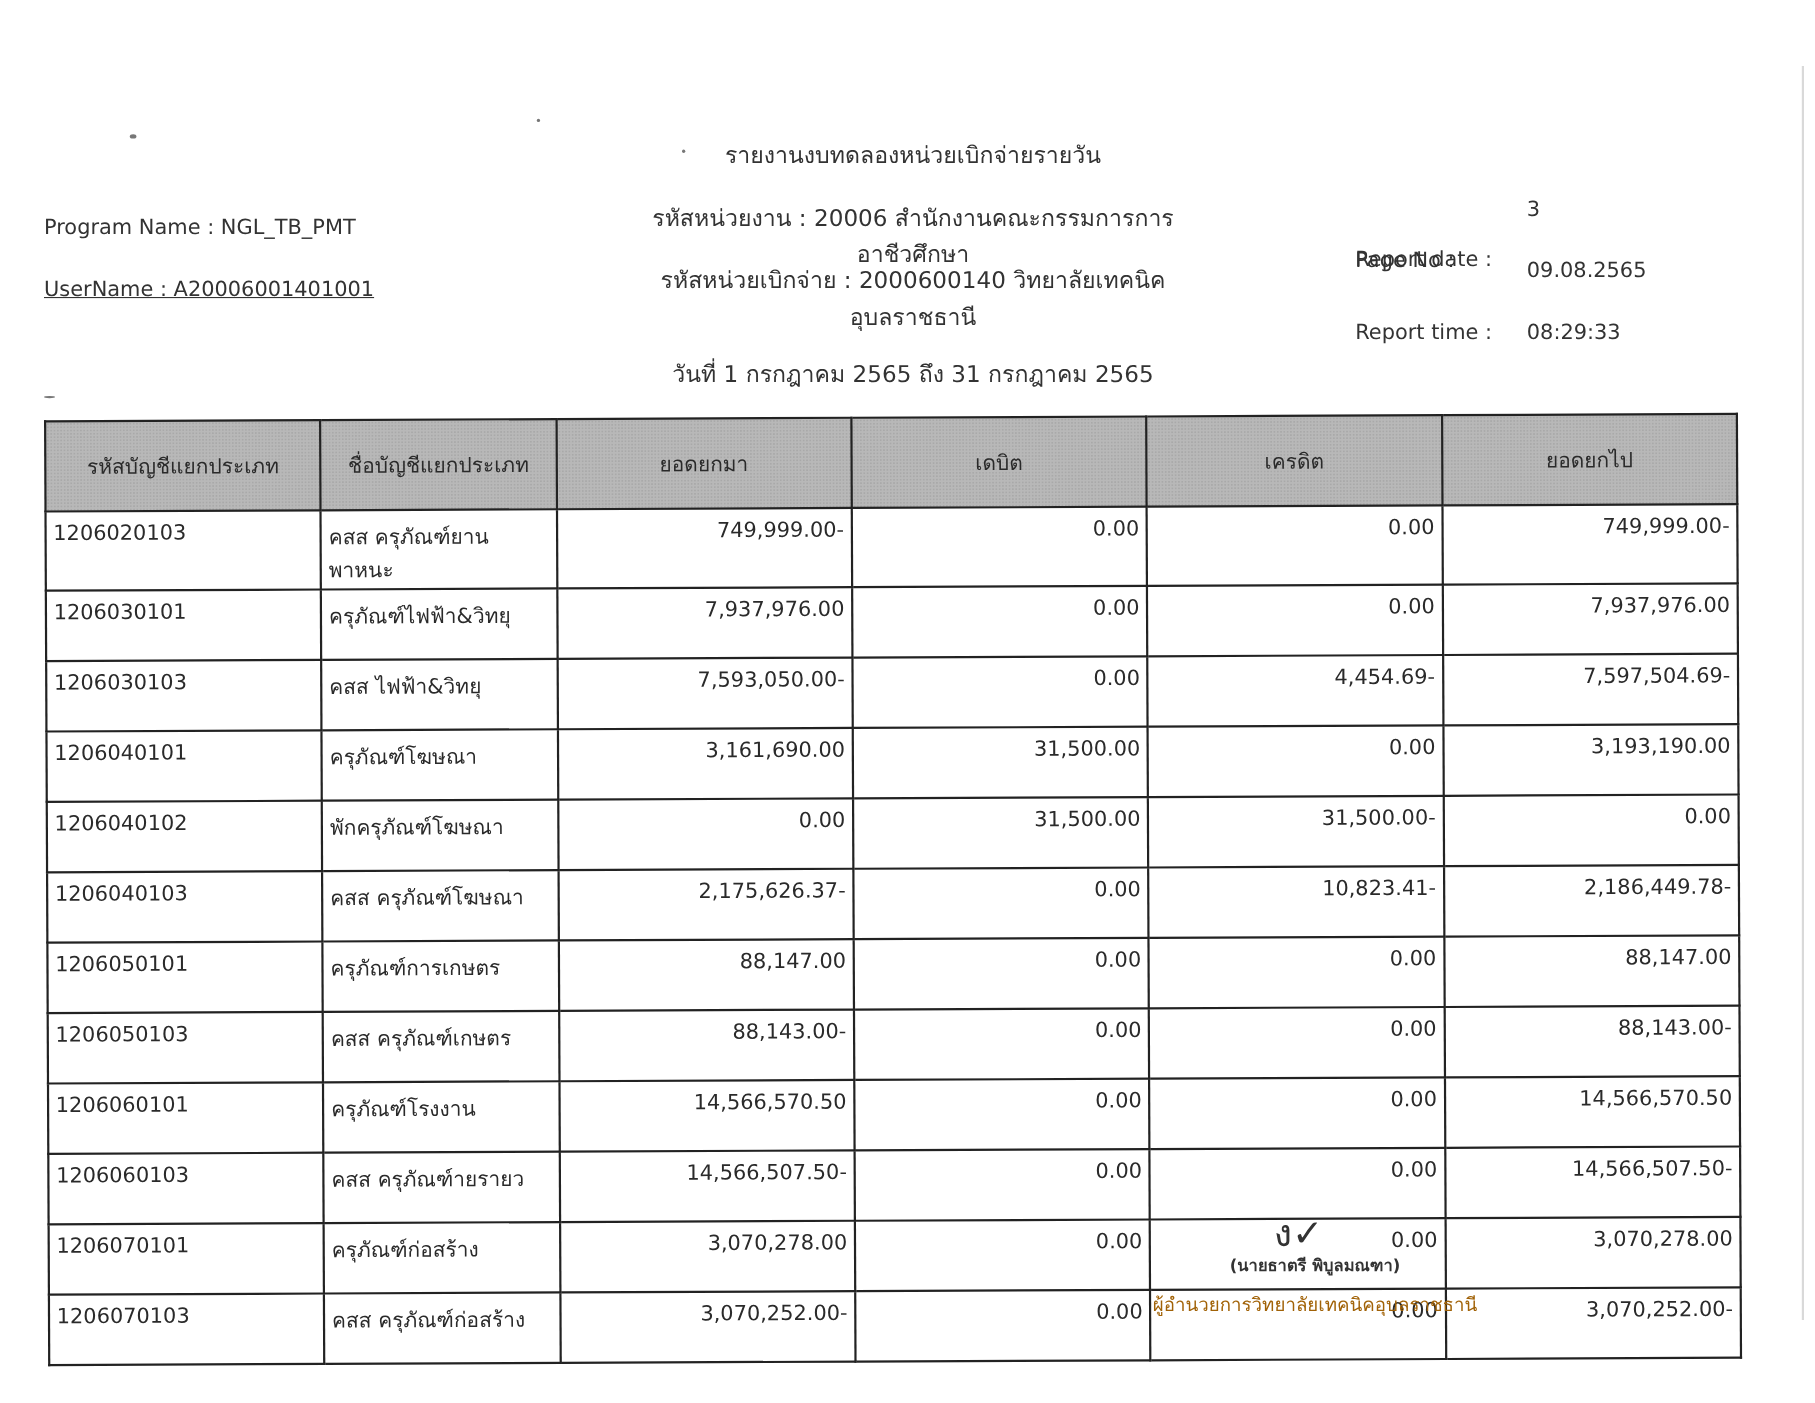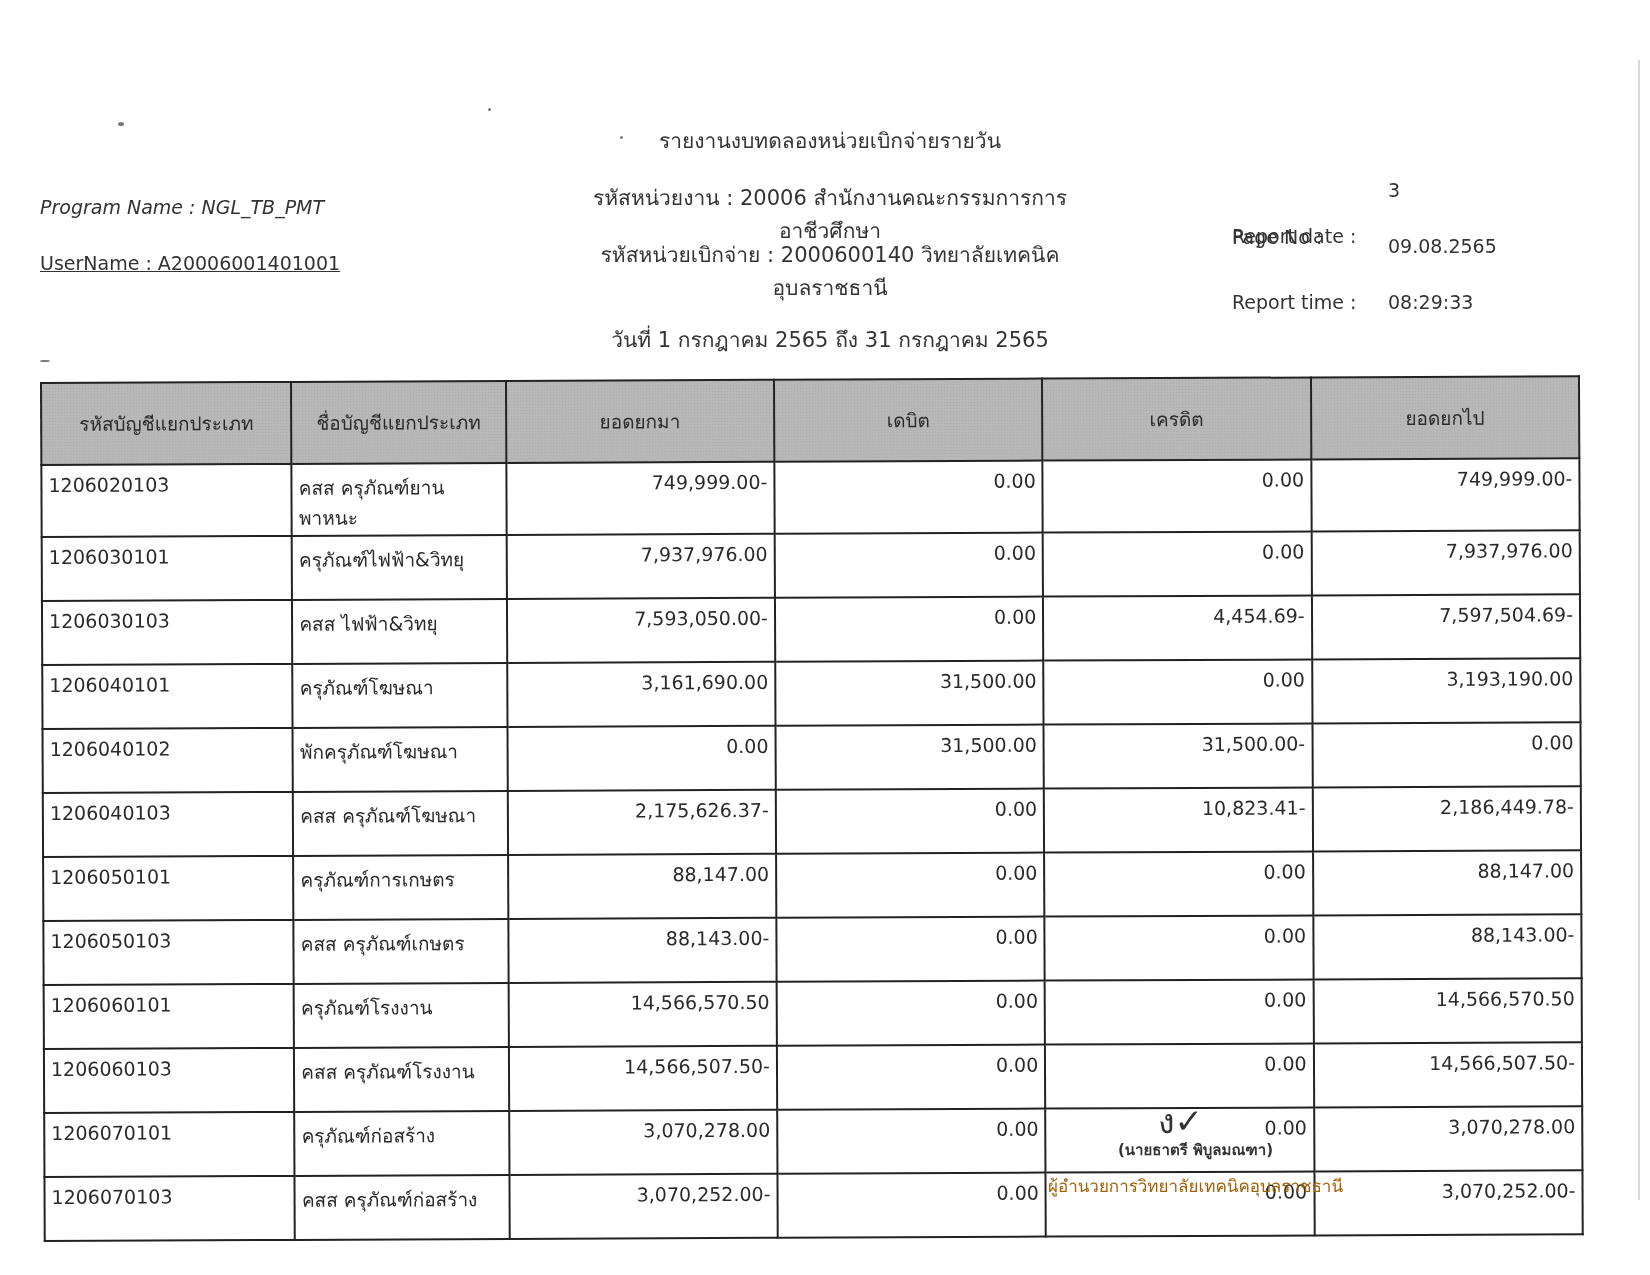--- a/index.html
+++ b/index.html
@@ -49,21 +49,21 @@
 <div class="speck" style="left:118px;top:122px;width:6px;height:4px;"></div>
 <div class="speck" style="left:488px;top:108px;width:3px;height:3px;"></div>
 <div class="speck" style="left:620px;top:136px;width:3px;height:3px;"></div>
 <div class="speck" style="left:40px;top:360px;width:10px;height:2px;"></div>
 
 <div class="center-block title" style="top:124px;">รายงานงบทดลองหน่วยเบิกจ่ายรายวัน</div>
 <div class="center-block title" style="top:181px;">รหัสหน่วยงาน : 20006 สำนักงานคณะกรรมการการอาชีวศึกษา</div>
 <div class="center-block title" style="top:238px;">รหัสหน่วยเบิกจ่าย : 2000600140 วิทยาลัยเทคนิคอุบลราชธานี</div>
 <div class="center-block title" style="top:295px;margin-top:28px;">วันที่ 1 กรกฎาคม 2565 ถึง 31 กรกฎาคม 2565</div>
 
-<div class="abs meta" style="left:40px;top:196px;font-style:italic;">Program Name : NGL_TB_PMT</div>
+<div class="abs meta" style="left:40px;top:196px;">Program Name : NGL_TB_PMT</div>
 <div class="abs meta" style="left:40px;top:252px;text-decoration:underline;">UserName : A20006001401001</div>
 
 <div class="right-label" style="top:179px;margin-top:47px;">Page No :</div>
 <div class="right-value" style="top:179px;">3</div>
 <div class="right-label" style="top:225px;">Report date :</div>
 <div class="right-value" style="top:235px;">09.08.2565</div>
 <div class="right-label" style="top:291px;">Report time :</div>
 <div class="right-value" style="top:291px;">08:29:33</div>
 
 <table class="report">
@@ -153,21 +153,21 @@
       <tr>
         <td class="code">1206060101</td>
         <td class="name">ครุภัณฑ์โรงงาน</td>
         <td class="num">14,566,570.50</td>
         <td class="num">0.00</td>
         <td class="num">0.00</td>
         <td class="num">14,566,570.50</td>
       </tr>
       <tr>
         <td class="code">1206060103</td>
-        <td class="name">คสส ครุภัณฑ์โรงงาน</td>
+        <td class="name">คสส ครุภัณฑ์ายรายว</td>
         <td class="num">14,566,507.50-</td>
         <td class="num">0.00</td>
         <td class="num">0.00</td>
         <td class="num">14,566,507.50-</td>
       </tr>
       <tr>
         <td class="code">1206070101</td>
         <td class="name">ครุภัณฑ์ก่อสร้าง</td>
         <td class="num">3,070,278.00</td>
         <td class="num">0.00</td>

